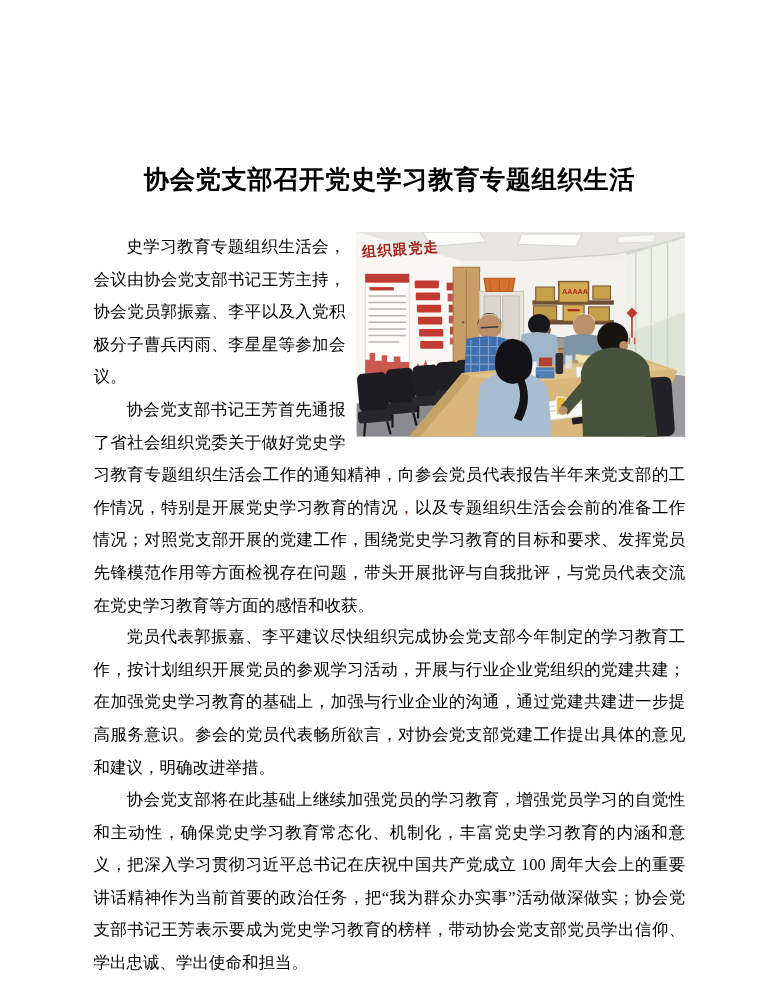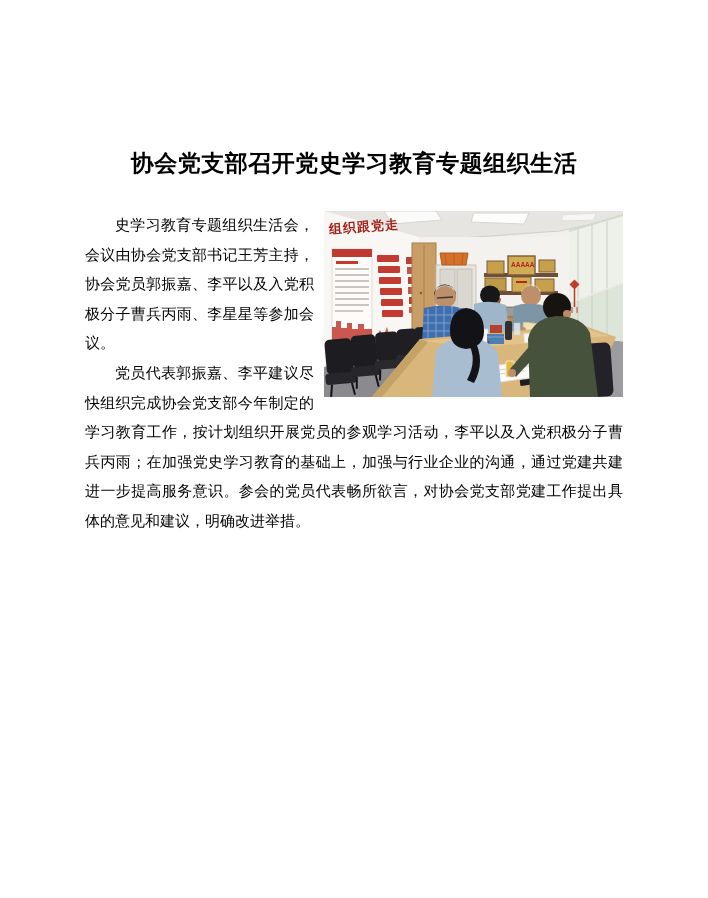--- a/index.html
+++ b/index.html
@@ -268,17 +268,19 @@
         </g>
 
         <g>
           <path d="M108,186 L112,140 Q120,128 142,126 Q166,128 174,142 L178,186 Z" fill="#a9bdd0"></path>
           <path d="M126,120 Q126,99 142,97 Q160,99 160,120 Q160,136 142,138 Q126,136 126,120 Z" fill="#121217"></path>
           <path d="M150,128 Q162,150 150,172 L143,169 Q154,148 144,132 Z" fill="#121217"></path>
         </g>
       </svg>
     </span><span>史学习教育专题组织生活会，会议由协会党支部书记王芳主持，协会党员郭振嘉、李平以及入党积极分子曹兵丙雨、李星星等参加会议。</span></p>
 
-
-    <p>党员代表郭振嘉、李平建议尽快组织完成协会党支部今年制定的学习教育工作，按计划组织开展党员的参观学习活动，李平以及入党积极分子曹兵丙雨；在加强党史学习教育的基础上，加强与行业企业的沟通，通过党建共建进一步提高服务意识。参会的党员代表畅所欲言，对协会党支部党建工作提出具体的意见和建议，明确改进举措。</p>
-
+    <p><span>协会党支部书记王芳首先通报了省社会组织党委关于做好党史学习教育专题组织生活会工作的通知精神，向参会党员代表报告半年来党支部的工作情况，特别是开展党史学习教育的情况</span><span class="red-punct">，</span><span>以及专题组织生活会会前的准备工作情况；对照党支部开展的党建工作，围绕党史学习教育的目标和要求、发挥党员先锋模范作用等方面检视存在问题，带头开展批评与自我批评，与党员代表交流在党史学习教育等方面的感悟和收获。</span></p>
+
+    <p>党员代表郭振嘉、李平建议尽快组织完成协会党支部今年制定的学习教育工作，按计划组织开展党员的参观学习活动，开展与行业企业党组织的党建共建；在加强党史学习教育的基础上，加强与行业企业的沟通，通过党建共建进一步提高服务意识。参会的党员代表畅所欲言，对协会党支部党建工作提出具体的意见和建议，明确改进举措。</p>
+
+    <p>协会党支部将在此基础上继续加强党员的学习教育，增强党员学习的自觉性和主动性，确保党史学习教育常态化、机制化，丰富党史学习教育的内涵和意义，把深入学习贯彻习近平总书记在庆祝中国共产党成立 100 周年大会上的重要讲话精神作为当前首要的政治任务，把“我为群众办实事”活动做深做实；协会党支部书记王芳表示要成为党史学习教育的榜样，带动协会党支部党员学出信仰、学出忠诚、学出使命和担当。</p>
   </div>
 </div>
 
 </body></html>

